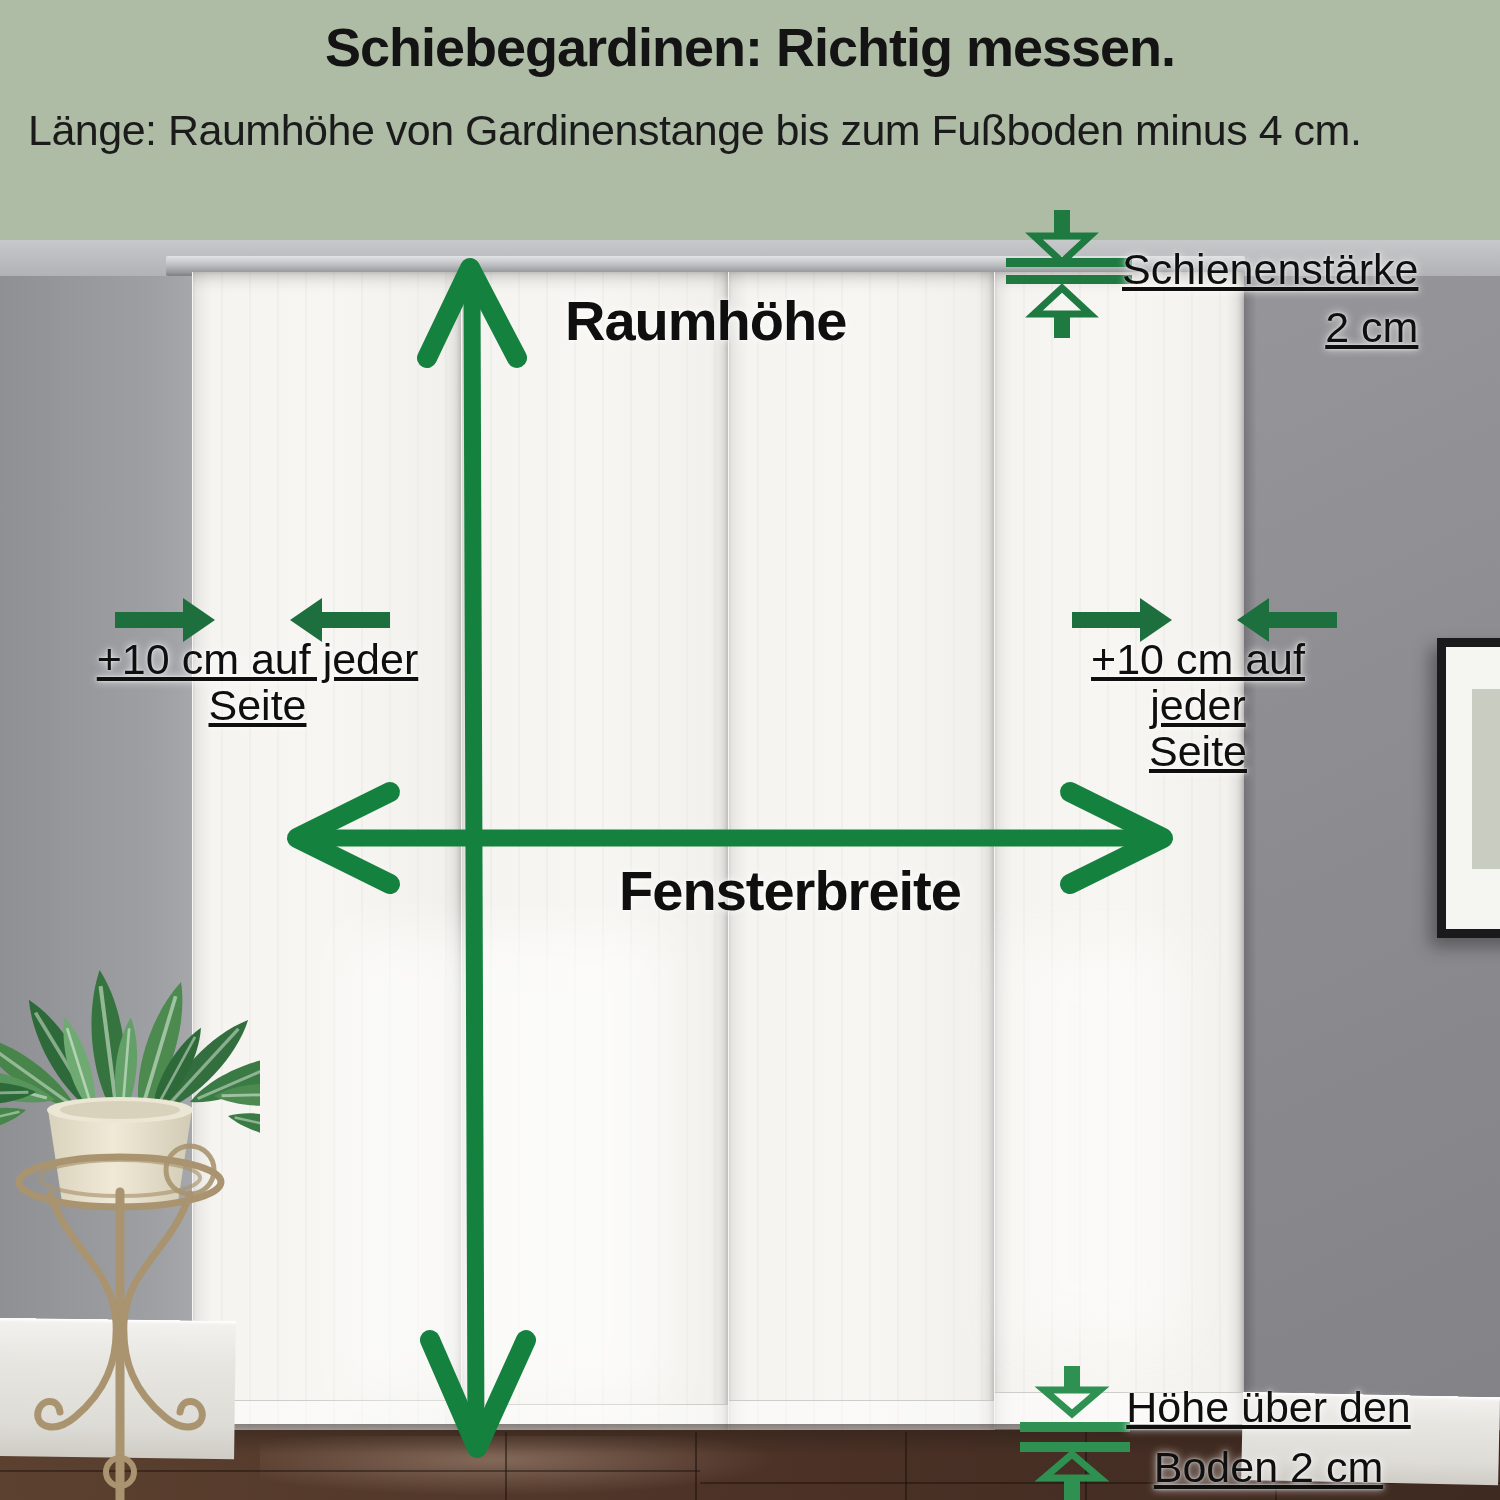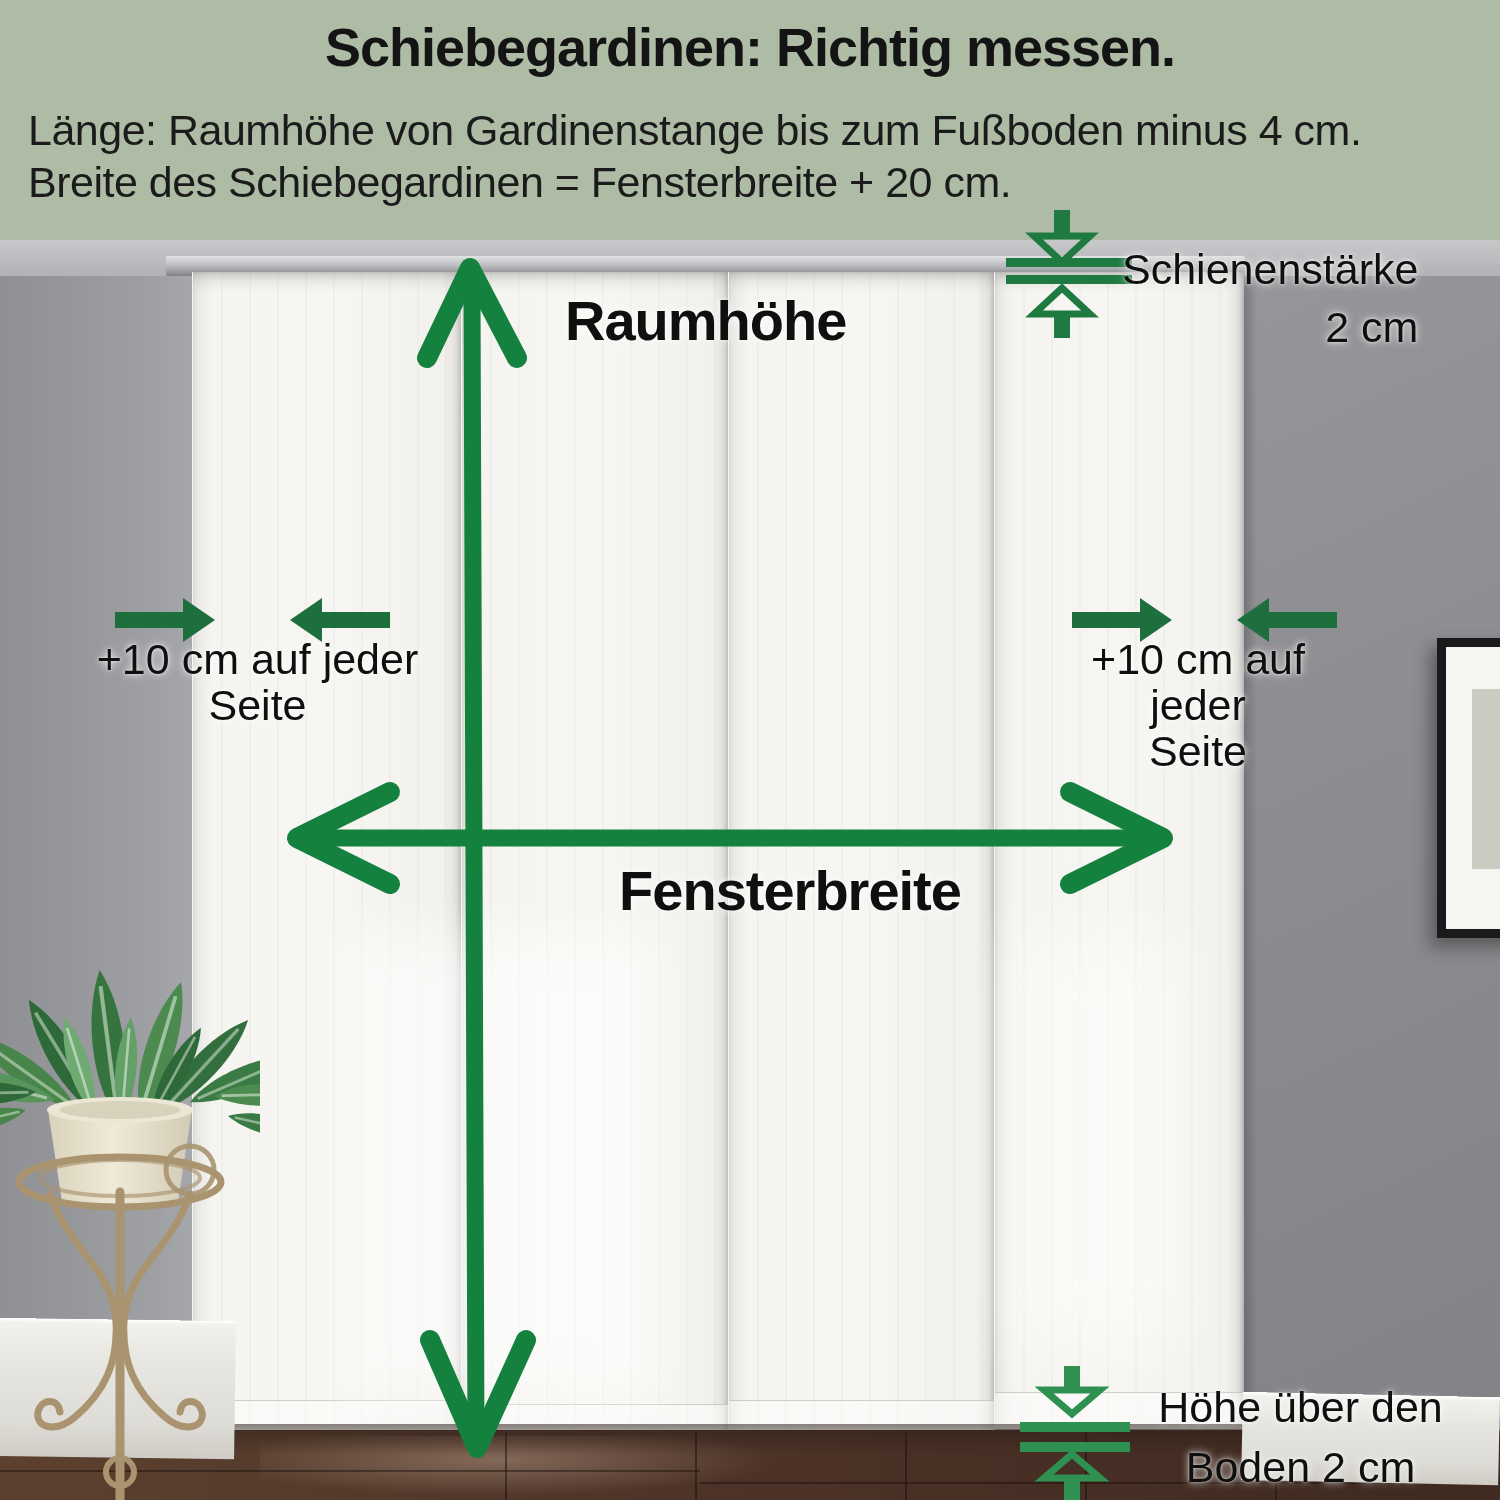--- a/index.html
+++ b/index.html
@@ -52,21 +52,21 @@
   .header .title{position:absolute;left:0;top:16px;width:1500px;text-align:center;
     font-size:54px;font-weight:700;letter-spacing:-1px;color:#141414;}
   .header .sub{position:absolute;left:28px;font-size:43px;font-weight:400;color:#1b1b1b;letter-spacing:-0.5px;}
   .header .sub.l1{top:106px;}
   .header .sub.l2{top:158px;}
   
   .overlay{position:absolute;left:0;top:0;width:1500px;height:1500px;pointer-events:none;}
   .note{position:absolute;color:#0f0f0f;
     text-shadow:0 0 9px rgba(255,255,255,.9),0 0 3px rgba(255,255,255,.7);}
   .note.big{font-size:56px;font-weight:700;letter-spacing:-1px;}
-  .note.small{font-size:43px;font-weight:400;line-height:46px;text-align:center;}
+  .note.small{font-size:43px;font-weight:400;line-height:46px;text-align:center;text-decoration:underline;}
   .note.left-al{text-align:left;}
 </style>
 </head>
 <body>
 
 <div id="canvas">
 
   <div class="ceiling"></div>
   <div class="wall-left"></div>
   <div class="wall-right"></div>
@@ -183,21 +183,20 @@
       <path d="M120,272 L120,580" stroke-width="9"></path>
       <path d="M50,274 C70,332 112,347 116,402 C118,442 105,472 75,497 C55,514 35,507 38,492 C41,479 58,477 60,492" stroke-width="7"></path>
       <path d="M190,274 C170,332 128,347 124,402 C122,442 135,472 165,497 C185,514 205,507 202,492 C199,479 182,477 180,492" stroke-width="7"></path>
       <circle cx="120" cy="552" r="14" stroke-width="6"></circle>
     </g>
   </svg>
 
   <div class="header">
     <div class="title">Schiebegardinen: Richtig messen.</div>
     <div class="sub l1">Länge: Raumhöhe von Gardinenstange bis zum Fußboden minus 4 cm.</div>
-    <div class="sub l2">Breite des Schiebegardinen = Fensterbreite + 20 cm.</div>
   </div>
 
   <svg class="overlay" viewBox="0 0 1500 1500">
 
     <g stroke="#15813f" fill="none" stroke-linecap="round" stroke-linejoin="round">
       <path d="M472,292 L476,1440" stroke-width="17"></path>
       <path d="M427,358 L470,268 L517,358" stroke-width="20"></path>
       <path d="M430,1340 L477,1448 L526,1340" stroke-width="20"></path>
     </g>
 
@@ -247,18 +246,18 @@
   <div class="note small" style="left:95px;top:636px;width:325px;">
     <div>+10 cm auf jeder</div>
     <div>Seite</div>
   </div>
 
   <div class="note small" style="left:1038px;top:636px;width:320px;">
     <div>+10 cm auf jeder</div>
     <div>Seite</div>
   </div>
 
-  <div class="note small" style="left:1148px;top:1384px;width:305px;">
+  <div class="note small" style="left:1116px;top:1384px;width:305px;">
     <div>Höhe über den</div>
     <div style="margin-top:14px;">Boden 2 cm</div>
   </div>
 
 </div>
 
 </body></html>

